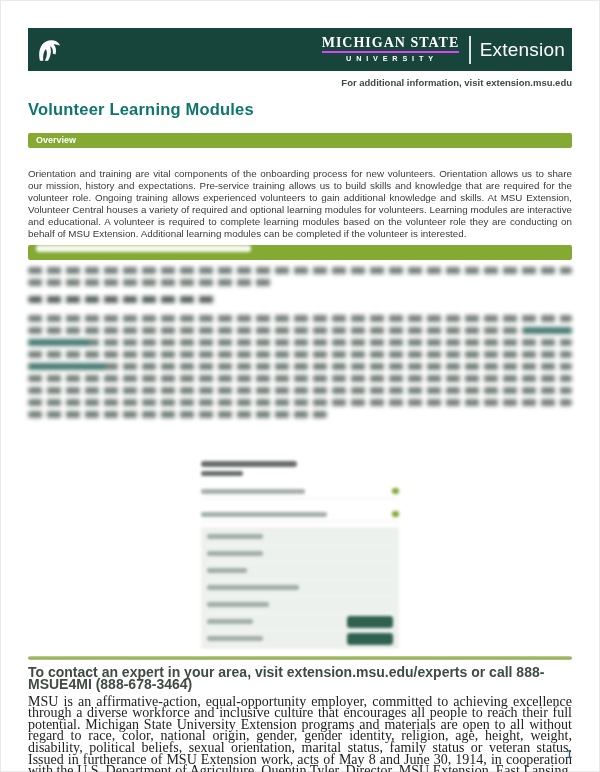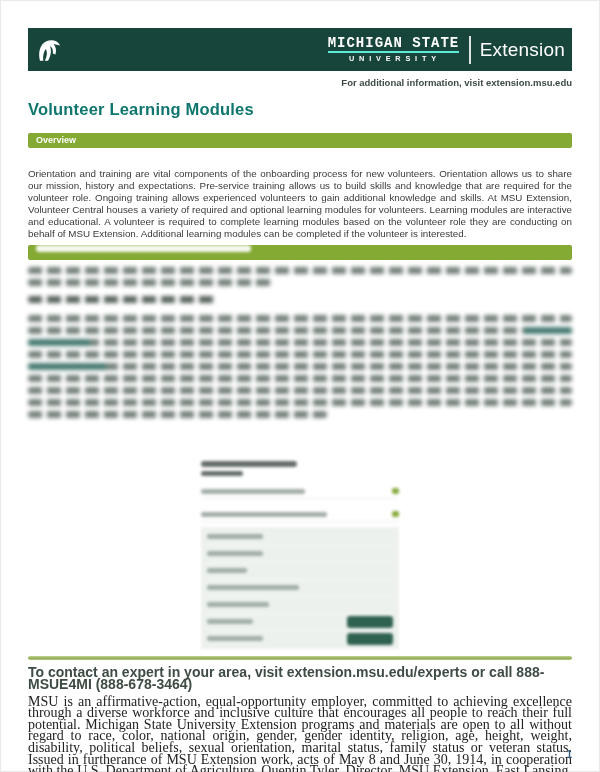--- a/index.html
+++ b/index.html
@@ -13,22 +13,22 @@
 
   
   .banner{
     margin-top:28px;height:43px;background:#18453B;
     display:flex;align-items:center;color:#fff;
   }
   .helmet{margin-left:6px;display:flex;align-items:center;}
   .brandgrp{margin-left:auto;display:flex;align-items:center;padding-right:7px;}
   .wordmark{text-align:center;}
   .wm1{
-    font-family:Liberation Mono, monospace;font-weight:bold;font-size:14px;
-    letter-spacing:1px;border-bottom:2px solid #5eead4;padding-bottom:1px;line-height:14px;
+    font-family:Liberation Serif, serif;font-weight:bold;font-size:14px;
+    letter-spacing:1px;border-bottom:2px solid #d946ef;padding-bottom:1px;line-height:14px;
   }
   .wm2{
     font-family:Liberation Sans, sans-serif;font-weight:bold;font-size:7.3px;
     letter-spacing:4.8px;margin-top:2.5px;text-indent:3px;line-height:8px;
   }
   .vdiv{width:1.5px;height:28px;background:rgba(255,255,255,.85);margin:0 9px 0 10px;}
   .extension{font-size:19px;font-weight:normal;letter-spacing:.2px;text-align:right;}
 
   
   .tagline{margin-top:6px;text-align:right;font-size:9.5px;font-weight:bold;color:#3d4a44;line-height:11px;}

